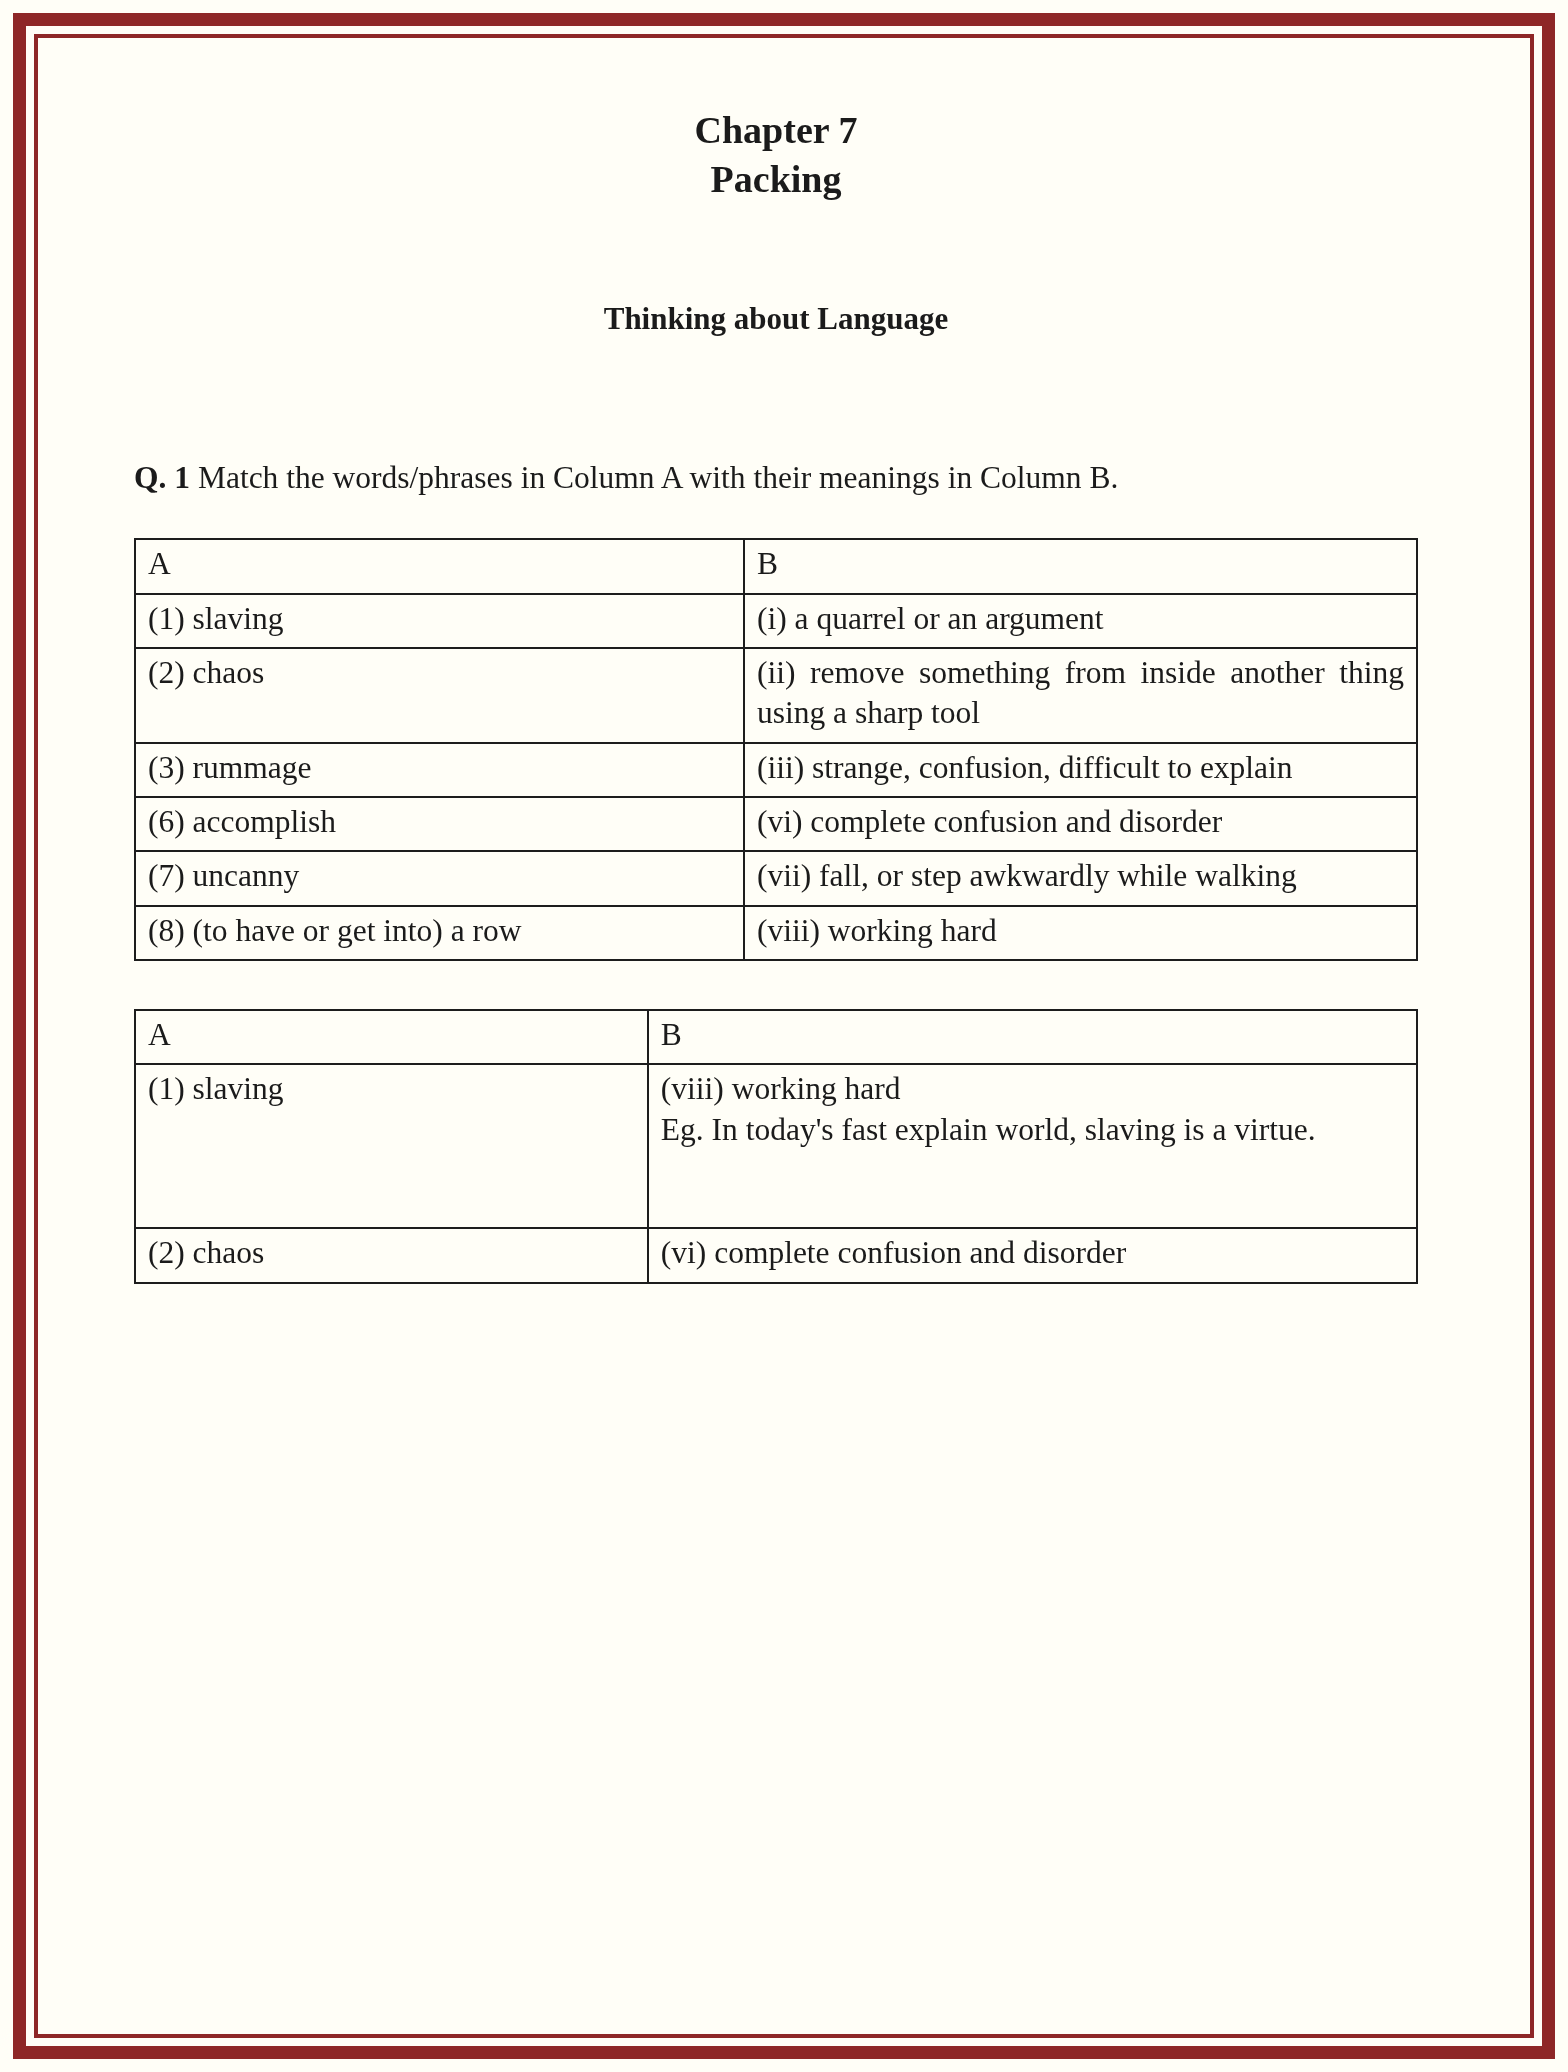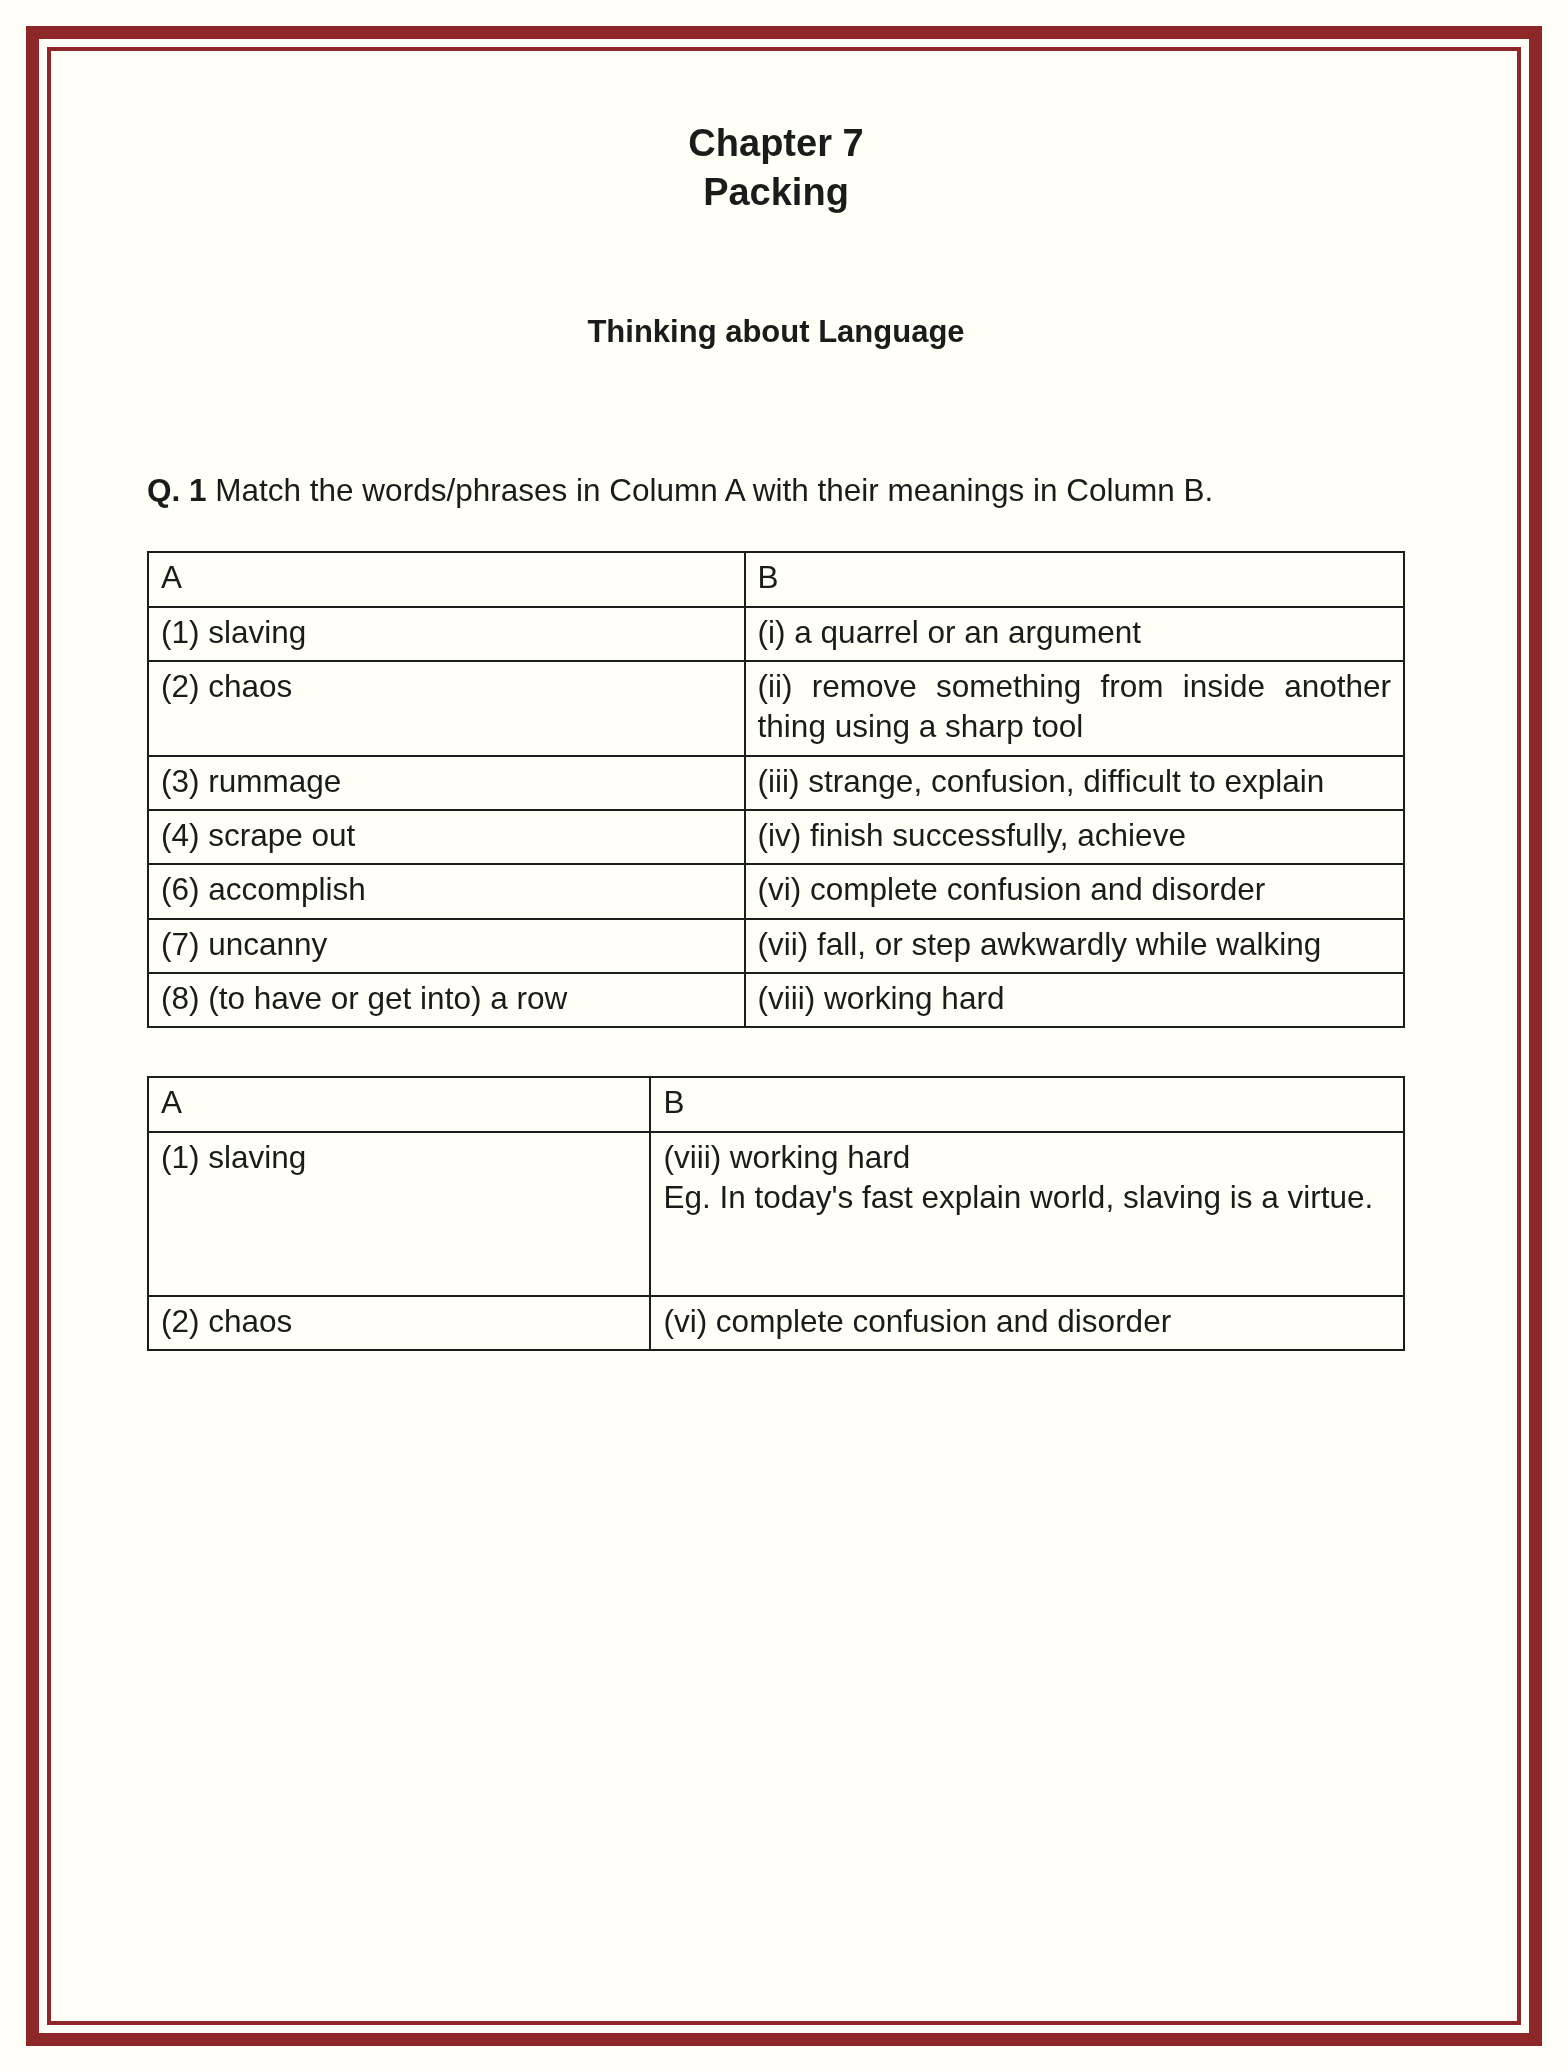--- a/index.html
+++ b/index.html
@@ -6,22 +6,22 @@
     margin: 0;
     padding: 0;
     background: #ffffff;
   }
   .page {
     position: relative;
     width: 1568px;
     height: 2072px;
     background: #fffef7;
     box-sizing: border-box;
-    padding: 26px;
-    font-family: Liberation Sans, sans-serif;
+    padding: 13px;
+    font-family: Liberation Serif, serif;
     color: #1b1b1b;
   }
   .frame-outer {
     box-sizing: border-box;
     width: 100%;
     height: 100%;
     border: 13px solid #8e2727;
     padding: 8px;
     background: #fffef7;
   }
@@ -124,24 +124,20 @@
           </tr>
           <tr>
             <td class="col-a">(2) chaos</td>
             <td class="col-b">(ii) remove something from inside another thing using a sharp tool</td>
           </tr>
           <tr>
             <td class="col-a">(3) rummage</td>
             <td class="col-b">(iii) strange, confusion, difficult to explain</td>
           </tr>
           <tr>
-            <td class="col-a">(4) scrape out</td>
-            <td class="col-b">(iv) finish successfully, achieve</td>
-          </tr>
-          <tr>
             <td class="col-a">(6) accomplish</td>
             <td class="col-b">(vi) complete confusion and disorder</td>
           </tr>
           <tr>
             <td class="col-a">(7) uncanny</td>
             <td class="col-b">(vii) fall, or step awkwardly while walking</td>
           </tr>
           <tr>
             <td class="col-a">(8) (to have or get into) a row</td>
             <td class="col-b">(viii) working hard</td>

